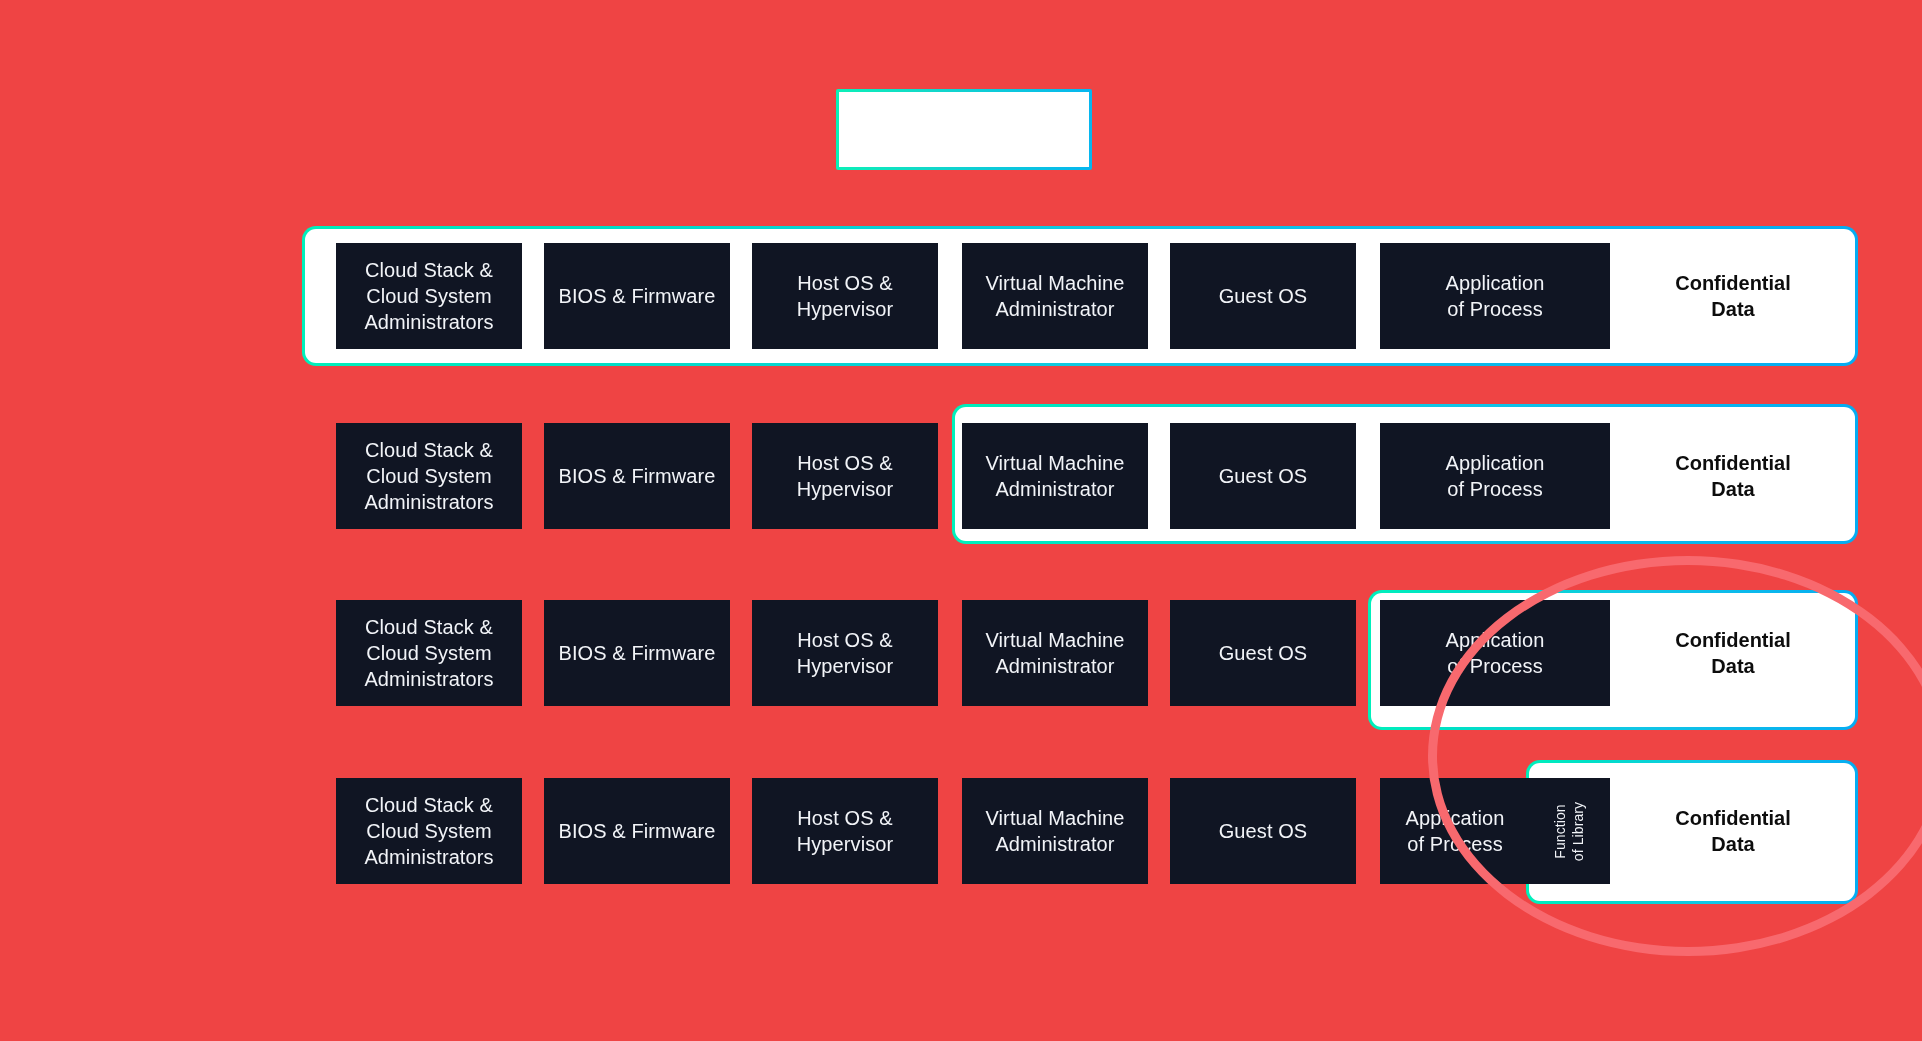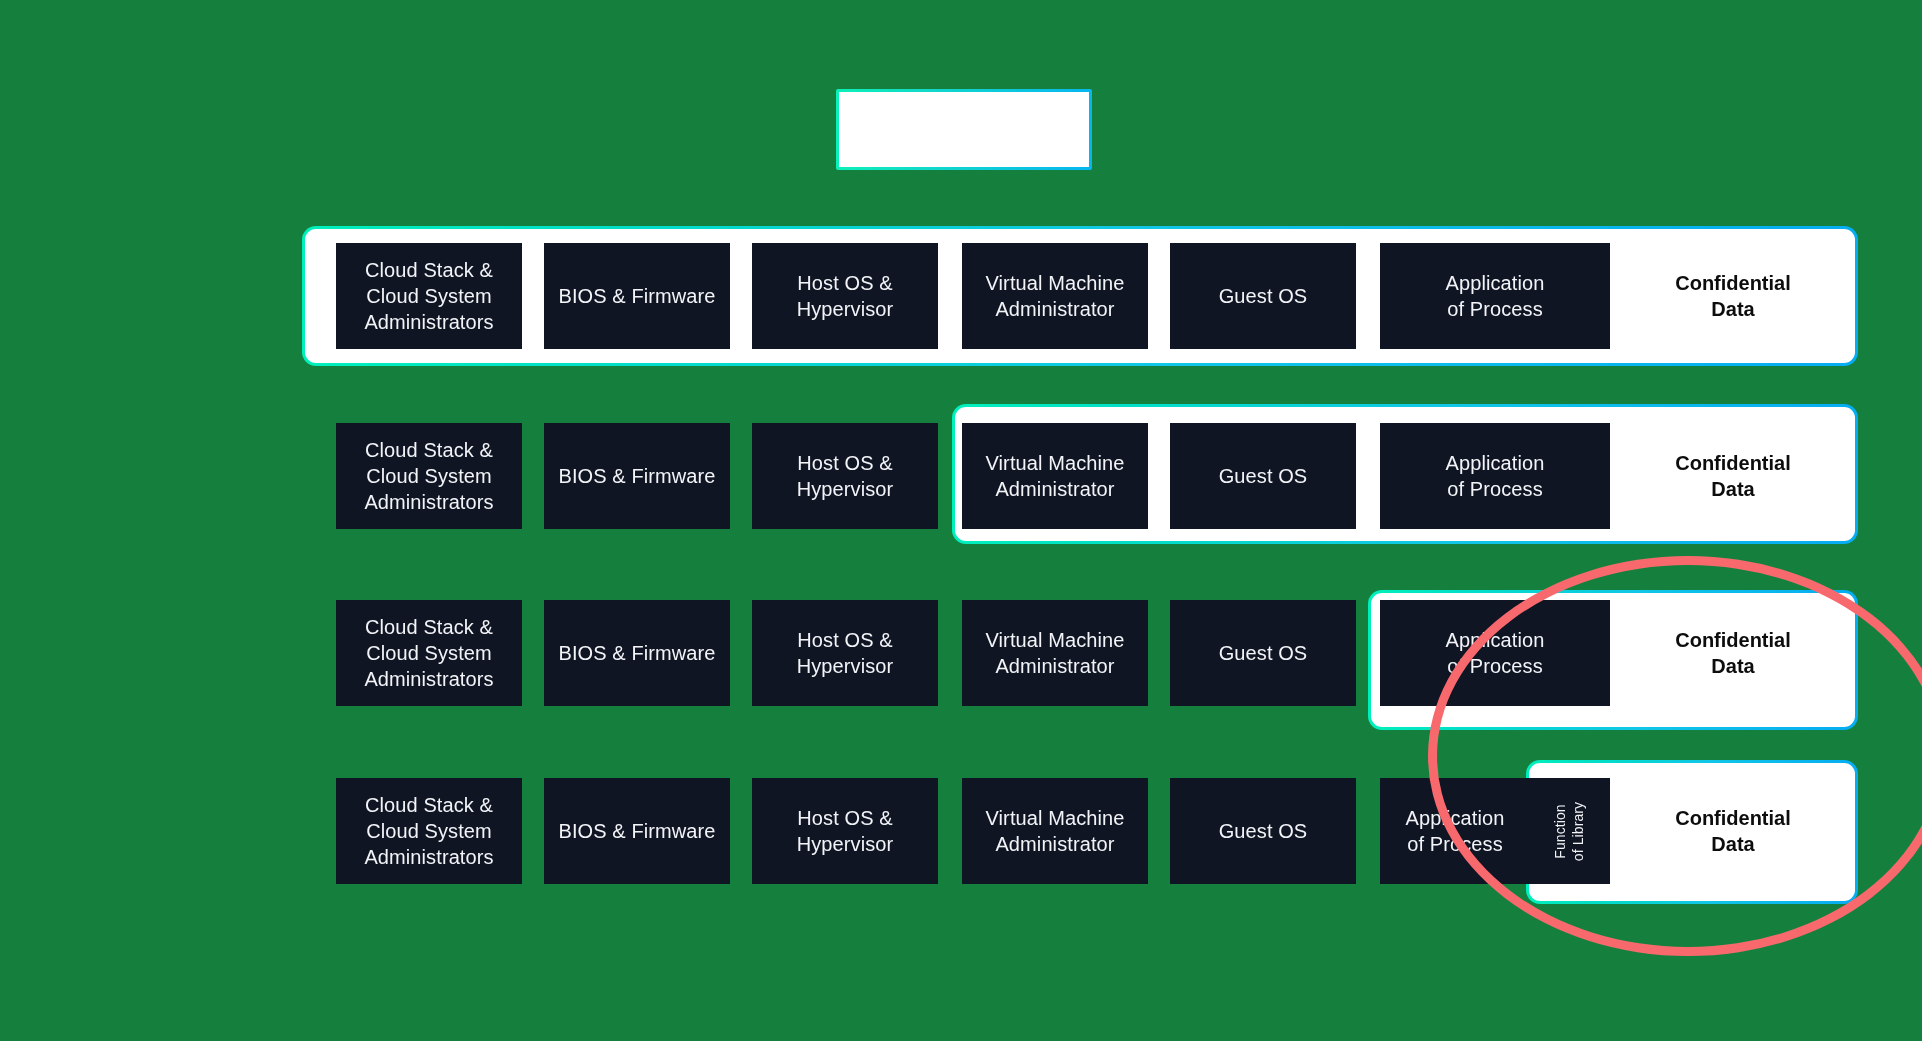--- a/index.html
+++ b/index.html
@@ -7,21 +7,21 @@
     padding: 0;
     background: #ffffff;
   }
   body {
     font-family: "Liberation Sans", sans-serif;
   }
   #stage {
     position: relative;
     width: 1922px;
     height: 1041px;
-    background: #15803d;
+    background: #ef4444;
     overflow: hidden;
   }
 
   
   .top-box {
     position: absolute;
     left: 836px;
     top: 89px;
     width: 256px;
     height: 81px;

